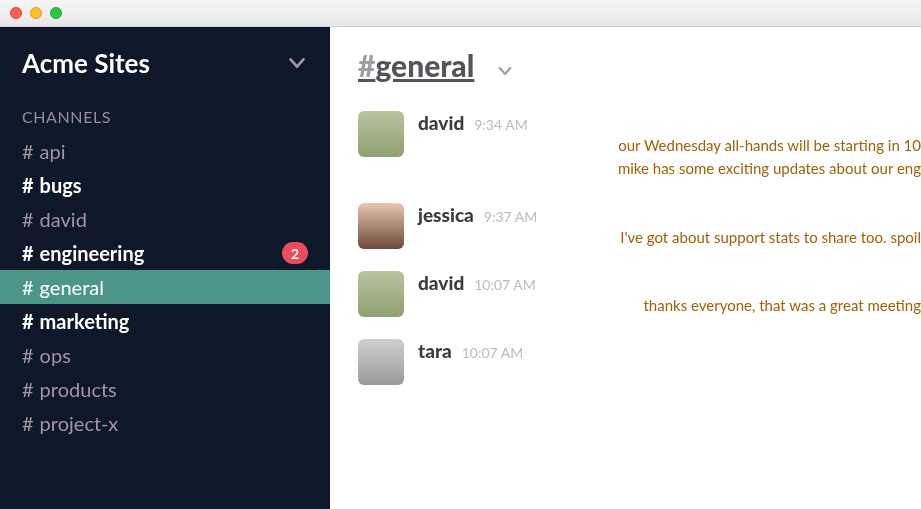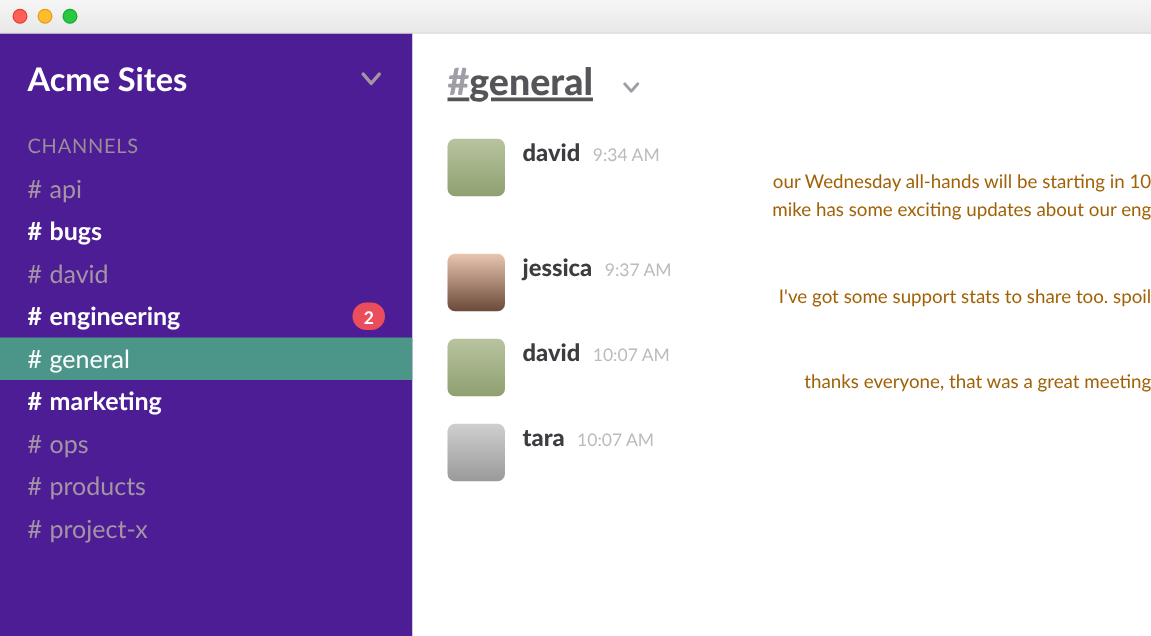--- a/index.html
+++ b/index.html
@@ -19,21 +19,21 @@
   .traffic-dot { width: 12px; height: 12px; border-radius: 50%; }
   .dot-red    { background: #ff5f57; border: 1px solid #e33e32; }
   .dot-yellow { background: #ffbd2e; border: 1px solid #e09e1a; }
   .dot-green  { background: #28c940; border: 1px solid #17a82c; }
 
   .app { flex: 1; display: flex; min-height: 0; }
 
   
   .sidebar {
     width: 330px;
-    background: #4c1d95;
+    background: #0f172a;
     color: #cac4c9;
     display: flex;
     flex-direction: column;
     overflow: hidden;
   }
   .team-header {
     display: flex;
     align-items: center;
     justify-content: space-between;
     padding: 20px 22px 22px 22px;
@@ -206,21 +206,21 @@
 mike has some exciting updates about our eng</div>
           </div>
         </div>
         <div class="msg">
           <div class="avatar av-jessica"></div>
           <div class="msg-body">
             <div class="msg-head">
               <span class="author">jessica</span>
               <span class="time">9:37 AM</span>
             </div>
-            <div class="msg-text">I've got some support stats to share too. spoil</div>
+            <div class="msg-text">I've got about support stats to share too. spoil</div>
           </div>
         </div>
         <div class="msg">
           <div class="avatar av-david"></div>
           <div class="msg-body">
             <div class="msg-head">
               <span class="author">david</span>
               <span class="time">10:07 AM</span>
             </div>
             <div class="msg-text">thanks everyone, that was a great meeting</div>

